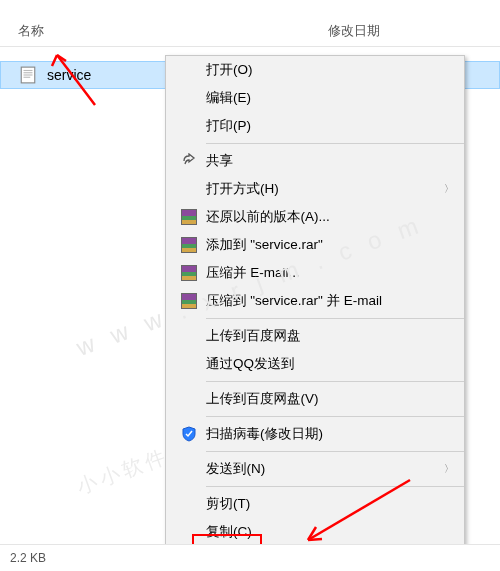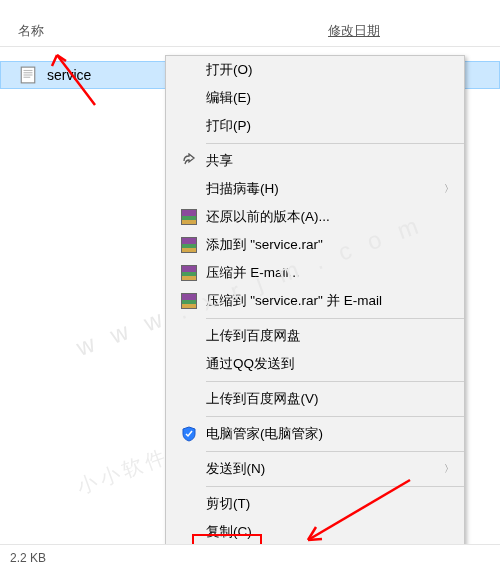--- a/index.html
+++ b/index.html
@@ -1,21 +1,21 @@
 <!DOCTYPE html>
 <html><head>
   <meta charset="utf-8">
   <style>
     * { margin: 0; padding: 0; box-sizing: border-box; font-family: "Microsoft YaHei", Arial, sans-serif; }
     body { width: 500px; height: 571px; background: #fff; position: relative; overflow: hidden; }
     
     
     .header { display: flex; border-bottom: 1px solid #e5e5e5; background: #fff; padding: 6px 0 6px 18px; font-size: 13px; color: #555; margin-top: 16px; }
     .header-name { width: 310px; }
-    .header-date { flex: 1; text-decoration: underline; }
+    .header-date { flex: 1; }
     
     
     .file-row { display: flex; align-items: center; background: #cce8ff; border: 1px solid #99d1ff; padding: 4px 18px; margin: 14px 0 0 0; }
     .file-icon { width: 18px; height: 18px; margin-right: 10px; position: relative; }
     .file-icon svg { width: 18px; height: 18px; }
     .file-label { font-size: 14px; color: #000; flex: 1; }
     .file-date { font-size: 13px; color: #555; width: 165px; }
     
     
     .arrow-red { position: absolute; pointer-events: none; }
@@ -95,21 +95,21 @@
   <div class="menu-item">
     <span class="mi-icon">
         <svg viewBox="0 0 16 16">
           <path d="M3 8 Q3 3 8 3 L8 1 L13 5 L8 9 L8 7 Q5 7 4 11" fill="none" stroke="#555" stroke-width="1.3"></path>
         </svg>
       </span>
     <span class="mi-label">共享</span>
   </div>
   <div class="menu-item">
       <span class="mi-icon"></span>
-      <span class="mi-label">扫描病毒(H)</span>
+      <span class="mi-label">打开方式(H)</span>
       <span class="mi-arrow">〉</span>
     </div>
   <div class="menu-item">
       <span class="mi-icon">
         <span class="rar-icon"></span>
       </span>
       <span class="mi-label">还原以前的版本(A)...</span>
     </div>
   <div class="menu-item">
       <span class="mi-icon">
@@ -144,21 +144,21 @@
       <span class="mi-label">上传到百度网盘(V)</span>
     </div>
   <div class="sep"></div>
   <div class="menu-item">
     <span class="mi-icon">
         <svg class="shield" viewBox="0 0 16 16">
           <path d="M8 1 L14 3 V8 Q14 13 8 15 Q2 13 2 8 V3 Z" fill="#2a7fff" stroke="#1a5acc"></path>
           <path d="M5 8 L7 10 L11 5" stroke="#fff" stroke-width="1.5" fill="none"></path>
         </svg>
       </span>
-    <span class="mi-label">电脑管家(电脑管家)</span>
+    <span class="mi-label">扫描病毒(修改日期)</span>
   </div>
   <div class="sep"></div>
   <div class="menu-item">
       <span class="mi-icon"></span>
       <span class="mi-label">发送到(N)</span>
       <span class="mi-arrow">〉</span>
     </div>
   <div class="sep"></div>
   <div class="menu-item">
       <span class="mi-icon"></span>

